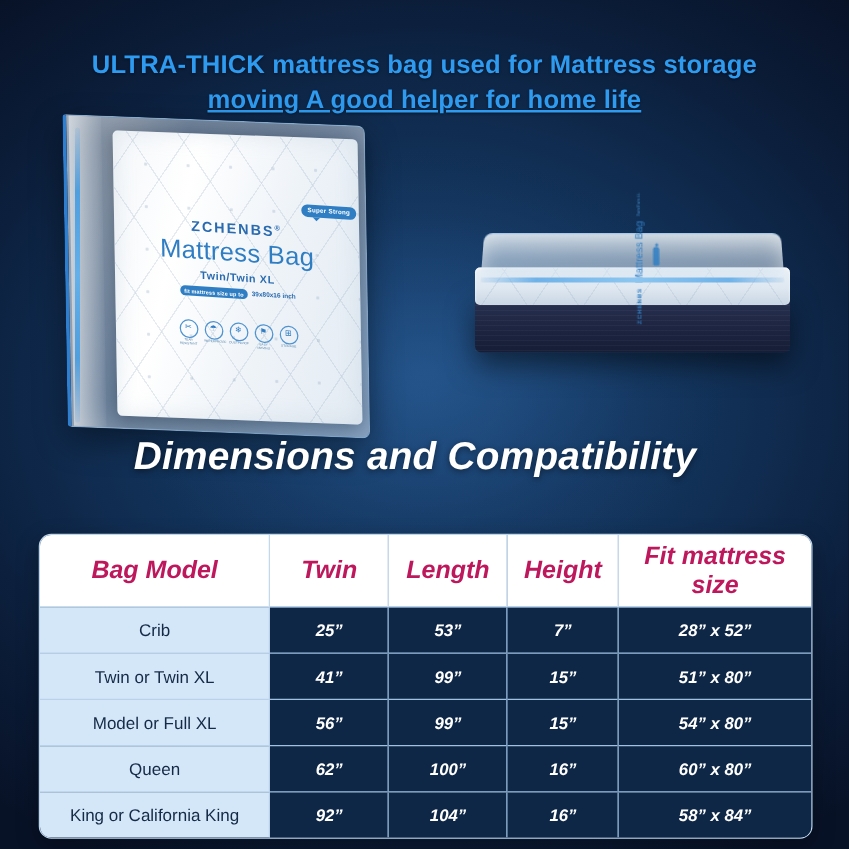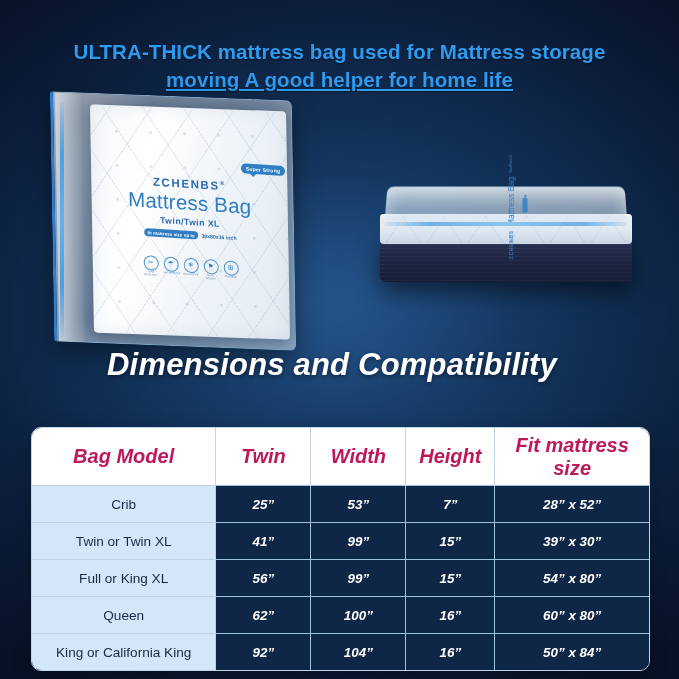--- a/index.html
+++ b/index.html
@@ -278,58 +278,58 @@
           <col class="c0">
           <col class="c1">
           <col class="c2">
           <col class="c3">
           <col class="c4">
         </colgroup>
       <thead>
         <tr>
           <th>Bag Model</th>
           <th>Twin</th>
-          <th>Width</th>
+          <th>Length</th>
           <th>Height</th>
           <th>Fit mattress size</th>
         </tr>
       </thead>
       <tbody>
         <tr>
           <td class="model">Crib</td>
           <td class="num">25”</td>
           <td class="num">53”</td>
           <td class="num">7”</td>
           <td class="num">28” x 52”</td>
         </tr>
         <tr>
           <td class="model">Twin or Twin XL</td>
           <td class="num">41”</td>
           <td class="num">99”</td>
           <td class="num">15”</td>
-          <td class="num">39” x 30”</td>
-        </tr>
-        <tr>
-          <td class="model">Full or King XL</td>
+          <td class="num">51” x 80”</td>
+        </tr>
+        <tr>
+          <td class="model">Model or Full XL</td>
           <td class="num">56”</td>
           <td class="num">99”</td>
           <td class="num">15”</td>
           <td class="num">54” x 80”</td>
         </tr>
         <tr>
           <td class="model">Queen</td>
           <td class="num">62”</td>
           <td class="num">100”</td>
           <td class="num">16”</td>
           <td class="num">60” x 80”</td>
         </tr>
         <tr>
           <td class="model">King or California King</td>
           <td class="num">92”</td>
           <td class="num">104”</td>
           <td class="num">16”</td>
-          <td class="num">50” x 84”</td>
+          <td class="num">58” x 84”</td>
         </tr>
       </tbody>
     </table>
   </div>
 
 </div>
 
 </body></html>

